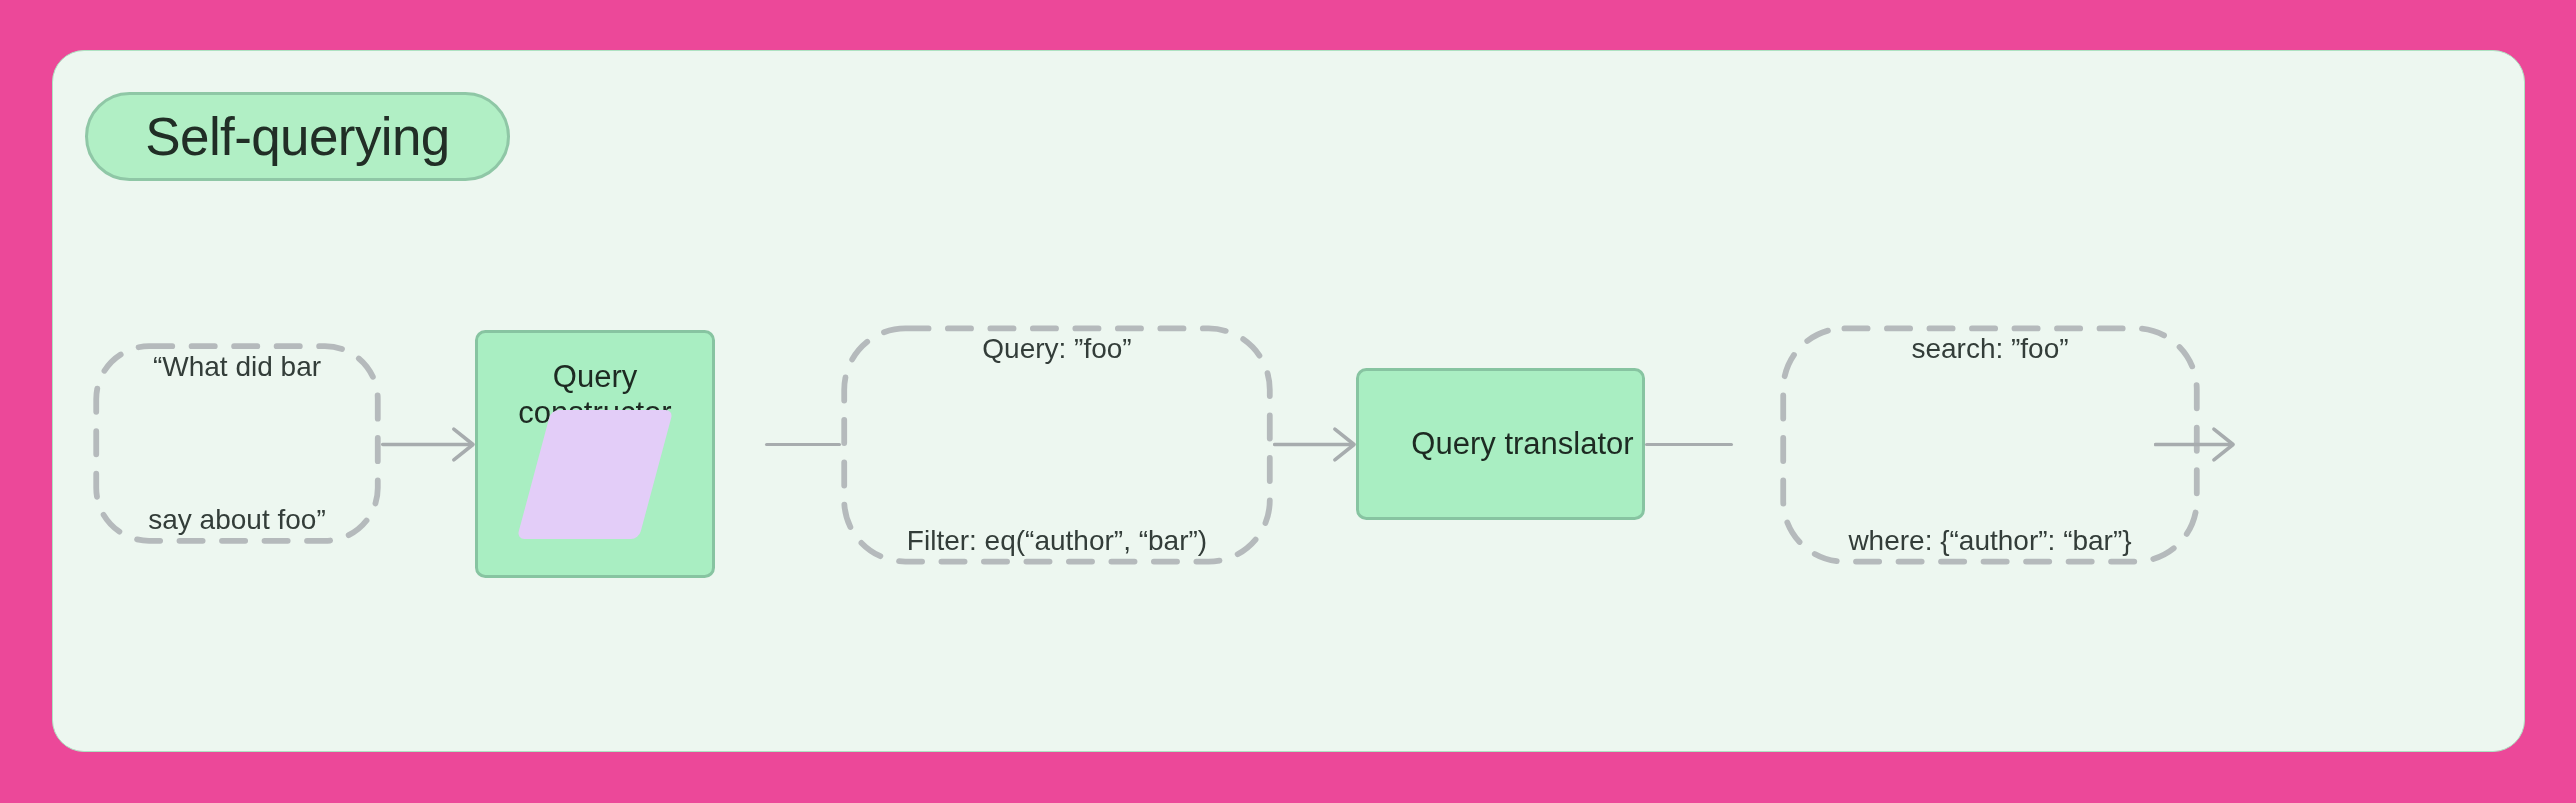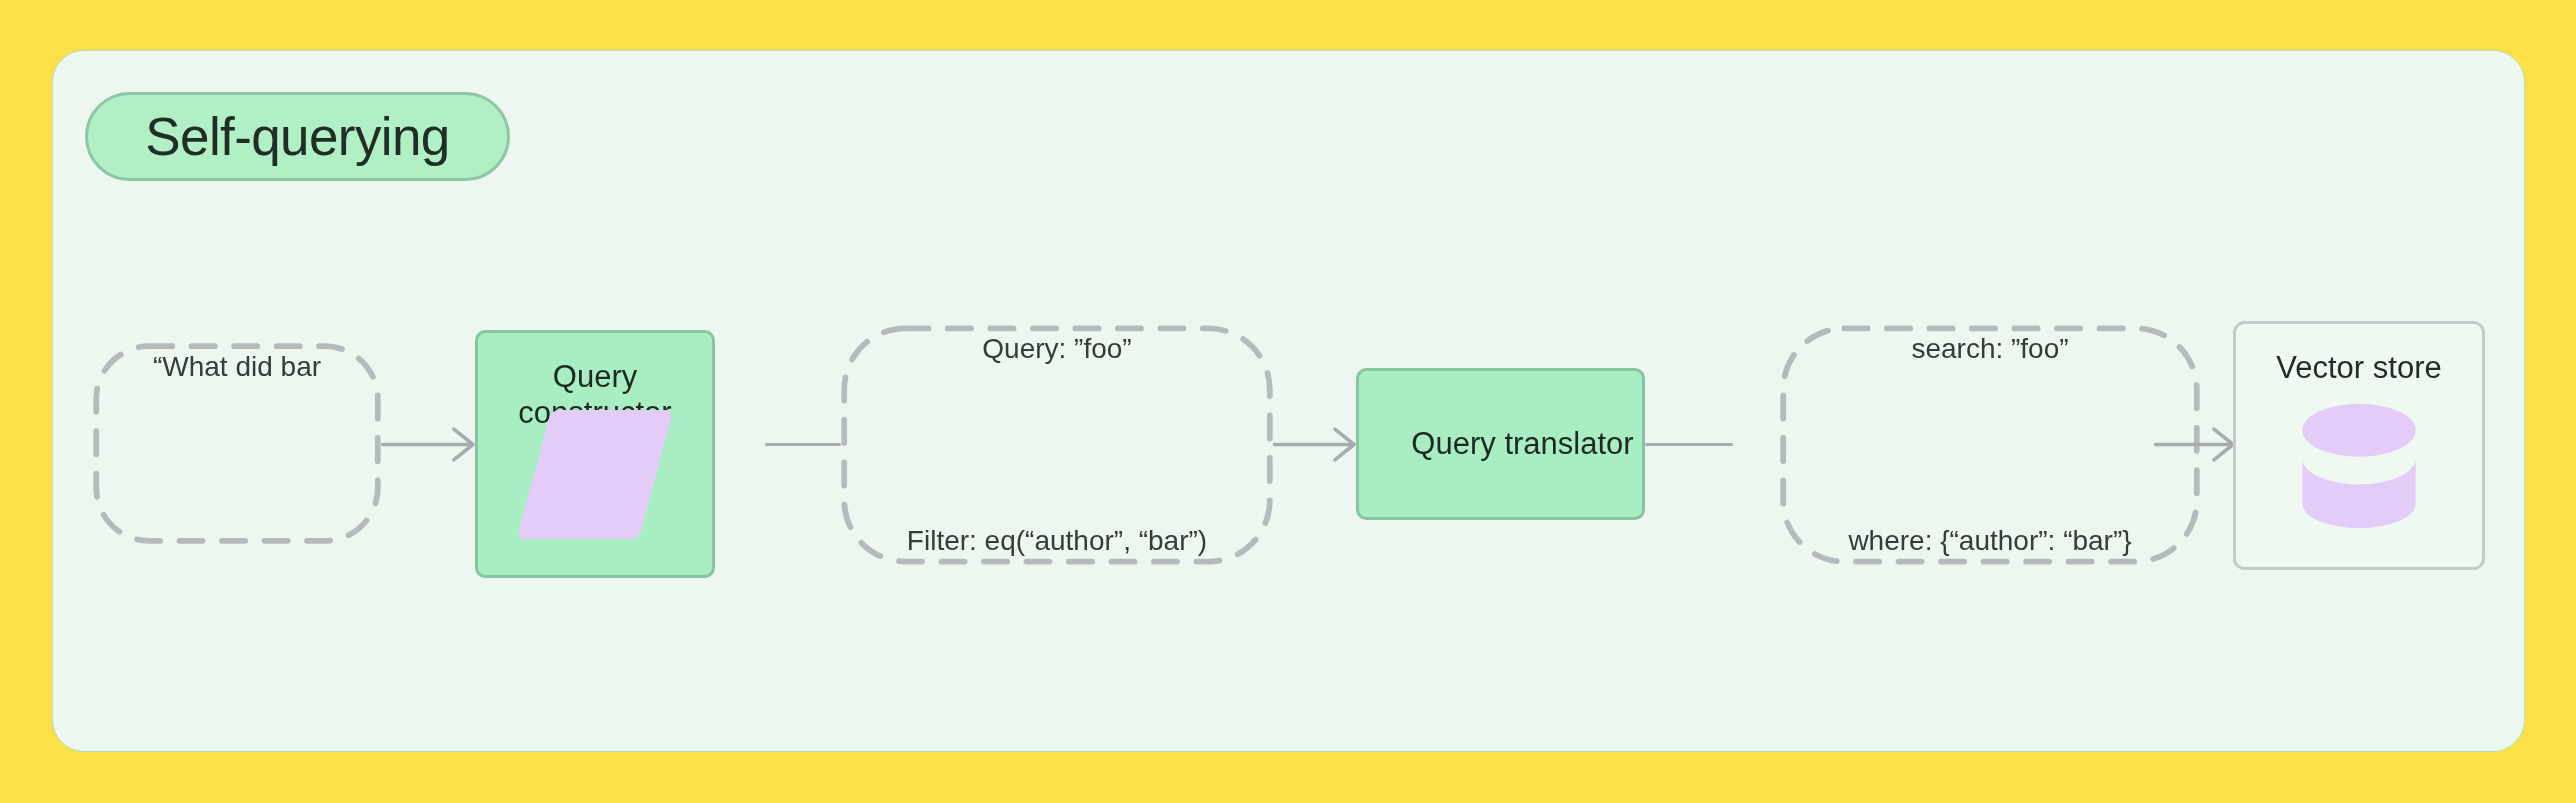--- a/index.html
+++ b/index.html
@@ -4,21 +4,21 @@
 <style>
   html, body {
     margin: 0;
     padding: 0;
     background: #ffffff;
   }
   .canvas {
     position: relative;
     width: 2576px;
     height: 804px;
-    background: #fde047;
+    background: #ec4899;
     font-family: "Liberation Sans", sans-serif;
     overflow: hidden;
   }
   .frame {
     position: absolute;
     left: 52px;
     top: 50px;
     width: 2473px;
     height: 702px;
     box-sizing: border-box;
@@ -137,20 +137,21 @@
   <div class="title-pill">
     <span>Self-querying</span>
   </div>
 
   <div class="dashed-node" style="left:93px; top:343px; width:288px; height:201px;">
     <svg width="288" height="201" viewBox="0 0 447 312">
       <rect x="5" y="5" width="437" height="302" rx="82" ry="82" fill="none" stroke="#b5babc" stroke-width="9" stroke-dasharray="36 30" stroke-linecap="round"></rect>
     </svg>
     <div class="node-text">
       <span>“What did bar</span>
+      <span>say about foo”</span>
     </div>
   </div>
 
   <svg class="arrow" style="left:381px;" width="95" height="41" viewBox="0 0 147 64">
     <line x1="2" y1="32" x2="140" y2="32" stroke="#a7acae" stroke-width="5.5" stroke-linecap="round"></line>
     <polyline points="113,8 143,32 113,56" fill="none" stroke="#a7acae" stroke-width="5.5" stroke-linecap="round" stroke-linejoin="round"></polyline>
   </svg>
 
   <div class="green-box box-constructor" style="left:475px; top:330px; width:240px; height:248px;">
     <div class="box-label">Query constructor</div>
@@ -188,21 +189,14 @@
       <span>search: ”foo”</span>
       <span>where: {“author”: “bar”}</span>
     </div>
   </div>
 
   <svg class="arrow" style="left:2154px;" width="82" height="41" viewBox="0 0 127 64">
     <line x1="2" y1="32" x2="120" y2="32" stroke="#a7acae" stroke-width="5.5" stroke-linecap="round"></line>
     <polyline points="93,8 123,32 93,56" fill="none" stroke="#a7acae" stroke-width="5.5" stroke-linecap="round" stroke-linejoin="round"></polyline>
   </svg>
 
-  <div class="outline-box box-vectorstore" style="left:2233px; top:321px; width:252px; height:249px;">
-    <div class="box-label">Vector store</div>
-    <svg class="db-icon" width="116" height="128" viewBox="0 0 180 198">
-      <ellipse cx="90" cy="42" rx="88" ry="41" fill="#e3cdf8"></ellipse>
-      <path d="M2,86 A88,40 0 0 0 178,86 L178,156 A88,38 0 0 1 2,156 Z" fill="#e3cdf8"></path>
-    </svg>
-  </div>
 </div>
 
 
 </body></html>

